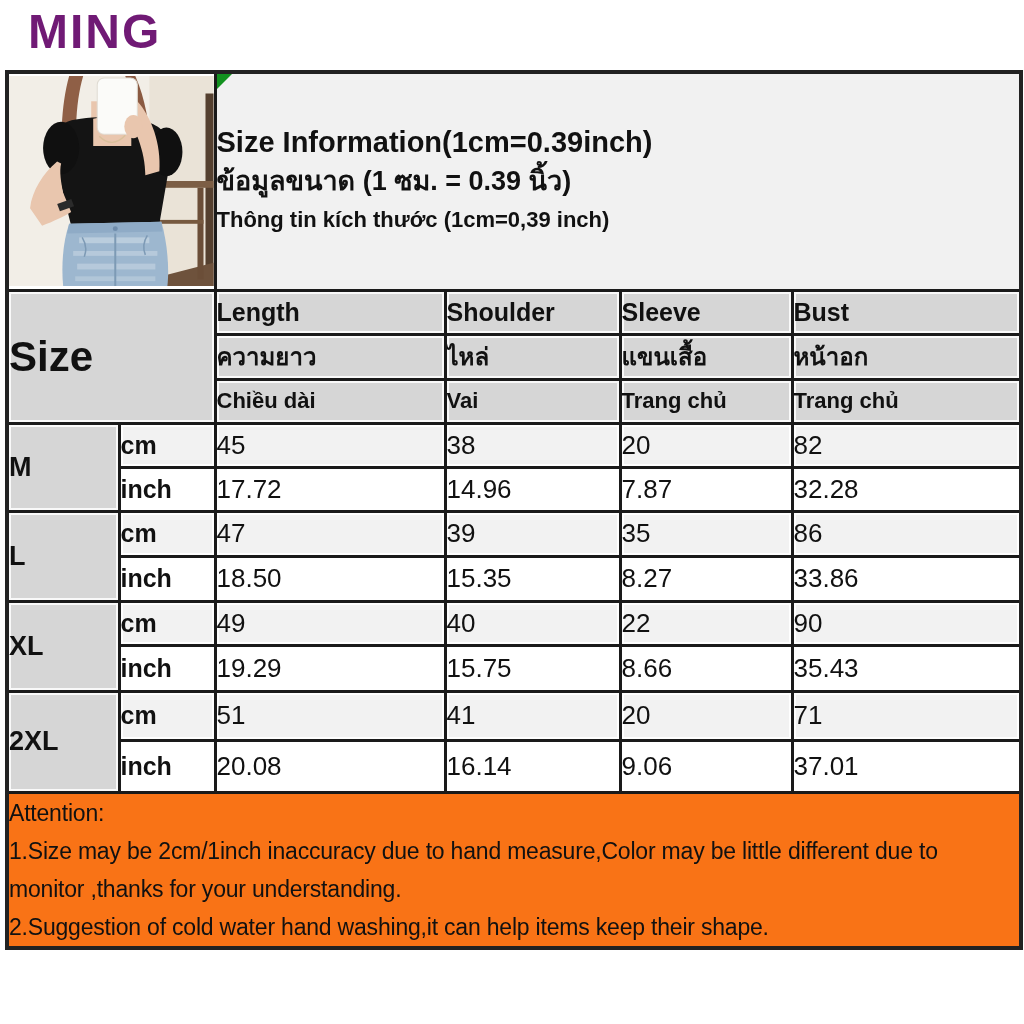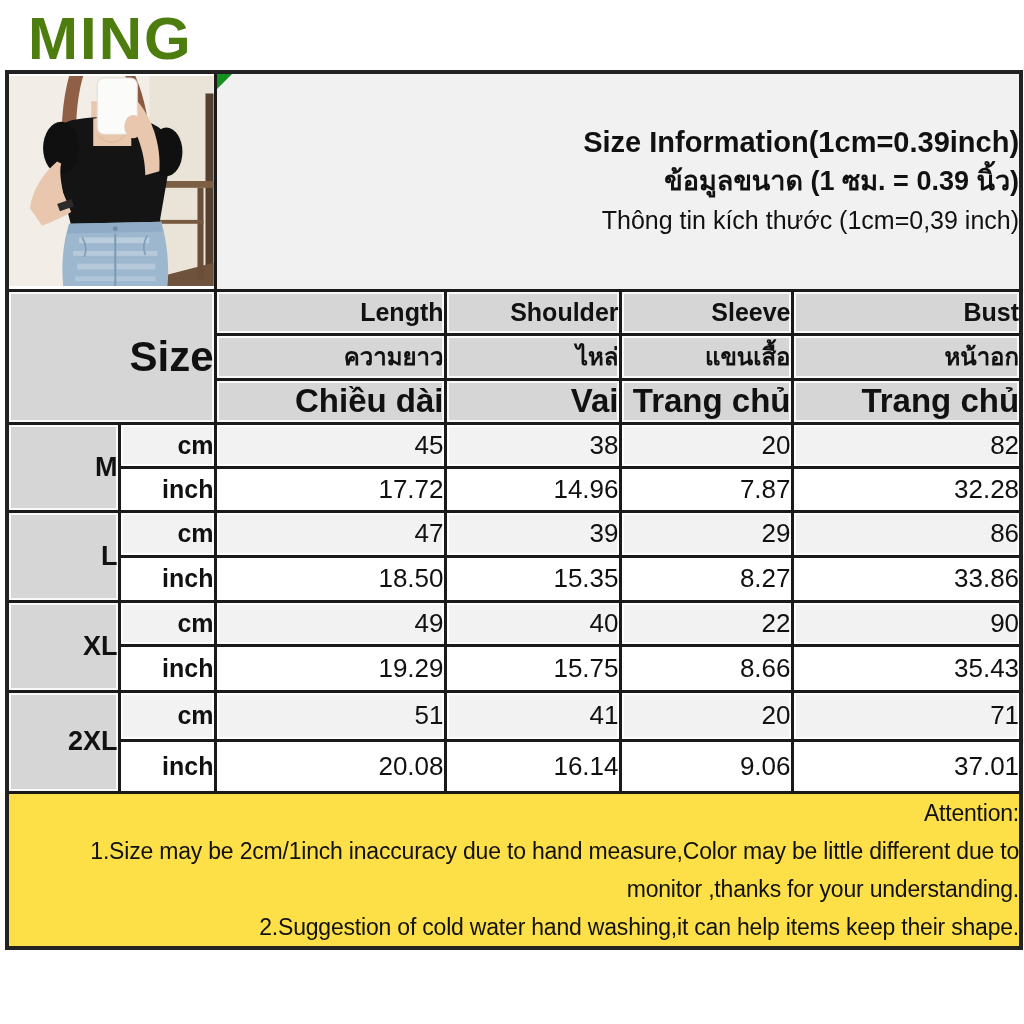--- a/index.html
+++ b/index.html
@@ -2,55 +2,55 @@
 <html><head>
 <meta charset="utf-8">
 <style>
   html,body{margin:0;padding:0;}
   body{
     width:1024px;height:1024px;position:relative;background:#ffffff;
     font-family:"Liberation Sans","DejaVu Sans",sans-serif;color:#111;
     -webkit-font-smoothing:antialiased;
   }
   #logo{
-    position:absolute;left:28px;top:4px;font-size:60px;font-weight:bold;
-    letter-spacing:2px;color:#4d7c0f;
+    position:absolute;left:28px;top:4px;font-size:48px;font-weight:bold;
+    letter-spacing:2px;color:#701a75;
   }
   #sheet{
     position:absolute;left:5px;top:70px;width:1014px;
     border-collapse:collapse;table-layout:fixed;
   }
   #sheet td{
-    border:3px solid #1a1a1a;text-align:right;vertical-align:middle;
+    border:3px solid #1a1a1a;text-align:left;vertical-align:middle;
     padding:0;overflow:hidden;
   }
   #sheet{border:4px solid #222;}
   tr.thick td{border-top-width:4px;}
   .g{background:#d6d6d6;box-shadow:inset 0 0 0 2px rgba(255,255,255,.85);}
   .lg{background:#f2f2f2;box-shadow:inset 0 0 0 2px rgba(255,255,255,.9);}
   .wh{background:#ffffff;margin-top:22px;}
   .photo-td{background:#ffffff;padding:3px;}
   .photo-td svg{display:block;width:100%;height:210px;}
   .info-td{background:#f1f1f1;position:relative;}
   .info-line1{font-weight:bold;font-size:29px;line-height:40px;}
   .info-line2{font-weight:bold;font-size:27px;line-height:38px;}
-  .info-line3{font-weight:normal;font-size:25px;line-height:40px;}
+  .info-line3{font-weight:bold;font-size:22px;line-height:40px;}
   .flag{
     position:absolute;top:0;left:0;width:0;height:0;
     border-top:15px solid #12911f;border-right:15px solid transparent;
   }
   .size-big{font-size:42px;font-weight:bold;}
   .col-hdr{font-size:25px;font-weight:bold;margin-left:22px;}
   .col-hdr-th{font-size:24px;font-weight:bold;}
-  .col-hdr-vi{font-size:33px;font-weight:bold;}
+  .col-hdr-vi{font-size:22px;font-weight:bold;}
   .size-lbl{font-size:27px;font-weight:bold;}
   .unit-lbl{font-size:25px;font-weight:bold;}
   .val{font-size:26px;font-weight:normal;}
   .attn-td{
-    text-align:left;vertical-align:top;padding:3px 8px;background:#fde047;
+    text-align:left;vertical-align:top;padding:3px 8px;background:#f97316;
     font-size:23px;line-height:38px;letter-spacing:-0.2px;
   }
   .h218{height:218px}.h44{height:44px}.h45{height:45px}.h46{height:46px}
   .h49{height:49px}.h52{height:52px}.h148{height:148px}
 </style>
 </head>
 <body>
 
 <div id="logo">MING</div>
 
@@ -143,21 +143,21 @@
     <td class="wh val">14.96</td>
     <td class="wh val">7.87</td>
     <td class="wh val">32.28</td>
   </tr>
 
   <tr class="h45 thick">
     <td rowspan="2" class="g size-lbl">L</td>
     <td class="lg unit-lbl">cm</td>
     <td class="lg val">47</td>
     <td class="lg val">39</td>
-    <td class="lg val">29</td>
+    <td class="lg val">35</td>
     <td class="lg val">86</td>
   </tr>
   <tr class="h45">
     <td class="wh unit-lbl">inch</td>
     <td class="wh val">18.50</td>
     <td class="wh val">15.35</td>
     <td class="wh val">8.27</td>
     <td class="wh val">33.86</td>
   </tr>
 

